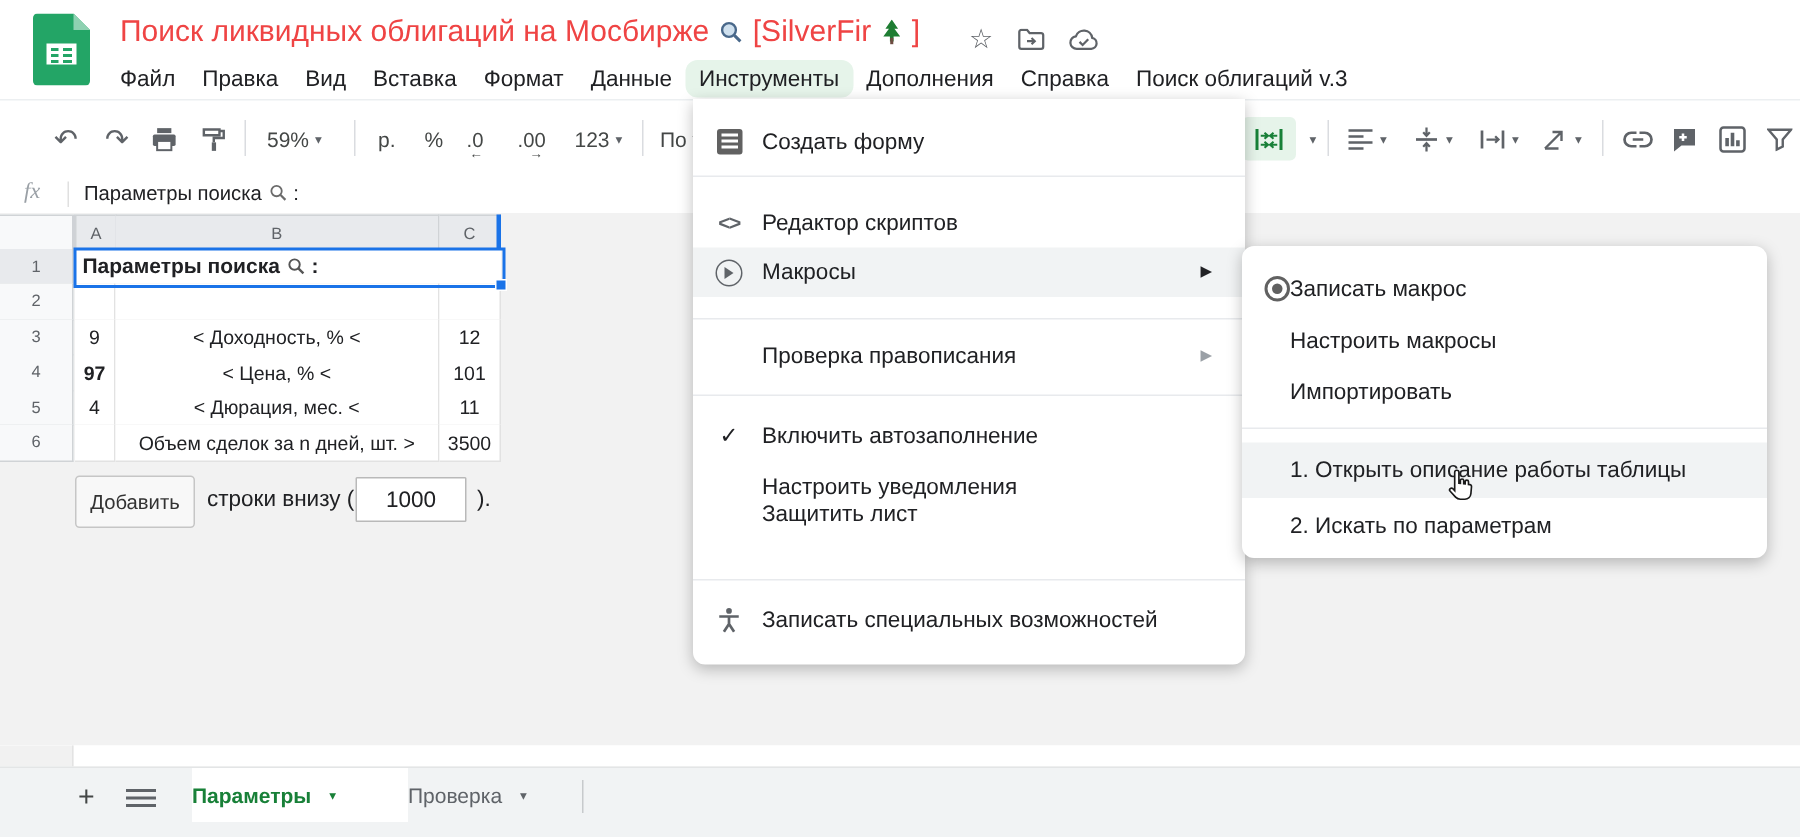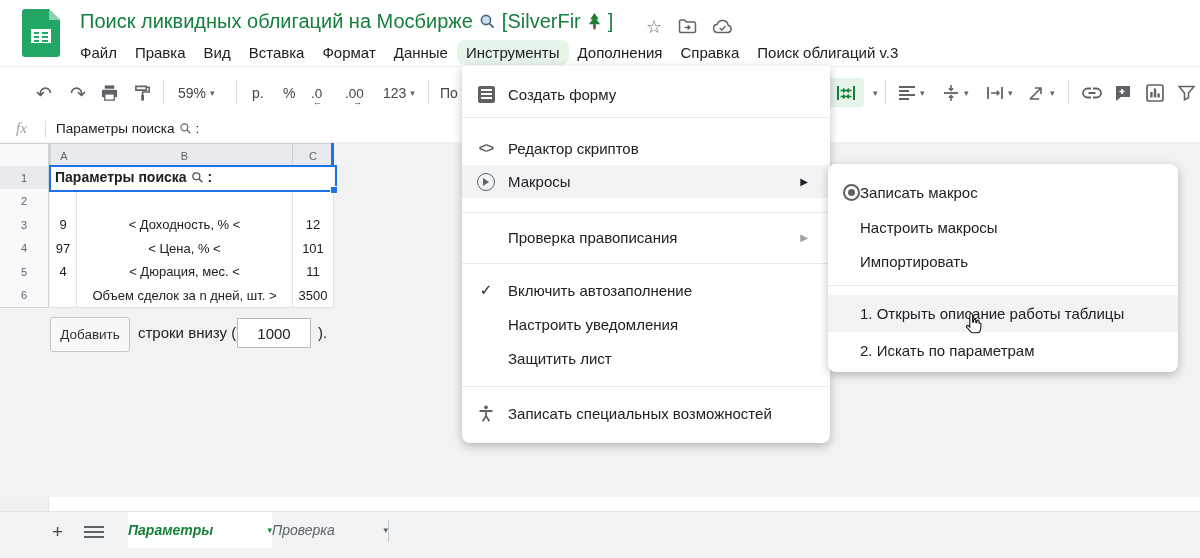--- a/index.html
+++ b/index.html
@@ -4,21 +4,21 @@
 <style>
   html,body{margin:0;padding:0;background:#fff;}
   #app{position:relative;width:1200px;height:558px;overflow:hidden;background:#fff;
        font-family:"Liberation Sans","DejaVu Sans",sans-serif;color:#202124;}
   .abs{position:absolute;}
   svg{display:block;}
 
   
   #hdr{left:0;top:0;width:1200px;height:66px;background:#fff;}
   #logo{left:22px;top:9px;width:38px;height:48px;}
-  #doc-title{left:80px;top:10px;font-size:20px;color:#15803d;white-space:nowrap;display:flex;align-items:center;gap:6px;}
+  #doc-title{left:80px;top:10px;font-size:20px;color:#ef4444;white-space:nowrap;display:flex;align-items:center;gap:6px;}
   .hdr-ico{top:16px;font-size:18px;color:#5f6368;}
   #menubar{left:71px;top:40px;display:flex;align-items:center;font-size:15px;color:#202124;}
   .mitem{padding:4px 9px;border-radius:8px;cursor:default;white-space:nowrap;}
   .mitem.active{background:#e6f4ea;}
 
   
   #tbar{left:0;top:66px;width:1200px;height:51px;background:#fff;border-top:1px solid #eceff1;border-bottom:1px solid #e8eaed;}
   .tb{top:13px;height:26px;display:flex;align-items:center;color:#5f6368;font-size:14px;}
   .tb-txt{font-size:14px;color:#444746;}
   .vdiv{top:13px;width:1px;height:24px;background:#dadce0;}
@@ -57,21 +57,21 @@
             font-size:15px;text-align:center;font-family:inherit;color:#202124;padding:0;}
   #addlbl2{left:318px;top:182px;font-size:15px;color:#202124;}
 
   
   #hscroll{left:0;top:497px;width:1200px;height:14px;background:#fff;}
   #hscorner{left:0;top:0;width:48px;height:14px;background:#f1f1f1;border-right:1px solid #e3e3e3;}
   #tabbar{left:0;top:511px;width:1200px;height:47px;background:#f1f3f4;border-top:1px solid #e3e5e6;}
   #addsheet{left:52px;top:9px;font-size:19px;color:#444746;}
   #allsheets{left:84px;top:14px;width:20px;height:12px;display:flex;flex-direction:column;justify-content:space-between;}
   #allsheets i{display:block;height:2px;background:#5f6368;}
-  .tab{top:0;height:36px;display:flex;align-items:center;justify-content:space-between;gap:8px;font-size:14px;font-style:italic;}
+  .tab{top:0;height:36px;display:flex;align-items:center;justify-content:flex-start;gap:8px;font-size:14px;}
   #tab1{left:128px;width:144px;background:#fff;color:#188038;font-weight:bold;}
   #tab2{left:272px;width:116px;color:#5f6368;}
   .tab .dd{font-size:9px;}
   #tab1 .dd{color:#188038;}
   #tabdiv{left:388px;top:8px;width:1px;height:22px;background:#c7cacc;}
 
   
   .card{background:#fff;box-shadow:0 3px 10px rgba(0,0,0,.25);z-index:10;}
   #toolsmenu{left:462px;top:66px;width:368px;height:377px;border-radius:0 0 8px 8px;}
   #macmenu{left:828px;top:164px;width:350px;height:208px;border-radius:8px;z-index:11;}
@@ -330,21 +330,21 @@
     <div class="abs cell" style="left:50px;top:71px;width:26px;height:23px;">
         <span>9</span>
       </div>
     <div class="abs cell" style="left:77px;top:71px;width:215px;height:23px;">
         <span>&lt; Доходность, % &lt;</span>
       </div>
     <div class="abs cell" style="left:293px;top:71px;width:40px;height:23px;">
         <span>12</span>
       </div>
 
-    <div class="abs cell" style="left:50px;top:94px;width:26px;height:24px;">
+    <div class="abs cell" style="left:50px;top:94px;width:26px;height:24px;font-weight:bold;">
         <span>97</span>
       </div>
     <div class="abs cell" style="left:77px;top:94px;width:215px;height:24px;">
         <span>&lt; Цена, % &lt;</span>
       </div>
     <div class="abs cell" style="left:293px;top:94px;width:40px;height:24px;">
         <span>101</span>
       </div>
 
     <div class="abs cell" style="left:50px;top:118px;width:26px;height:23px;">
@@ -439,21 +439,21 @@
       <span class="arrow gray">▶</span>
     </div>
     <div class="mdiv" style="top:197px;"></div>
     <div class="mrow" style="top:208px;">
       <span class="icobox checkmark">✓</span>
       <span class="lbl">Включить автозаполнение</span>
     </div>
     <div class="mrow" style="top:242px;">
       <span class="lbl">Настроить уведомления</span>
     </div>
-    <div class="mrow" style="top:276px;">
+    <div class="mrow" style="top:260px;">
       <span class="lbl">Защитить лист</span>
     </div>
     <div class="mdiv" style="top:320px;"></div>
     <div class="mrow" style="top:331px;">
       <span class="icobox">
         <svg width="16" height="17" viewBox="0 0 16 17">
             <circle cx="8" cy="2.3" r="1.9" fill="#5f6368"></circle>
             <path d="M1.5 6h13M8 6v5M8 11l-3.4 5.2M8 11l3.4 5.2" stroke="#5f6368" stroke-width="1.8" fill="none"></path>
           </svg>
       </span>

